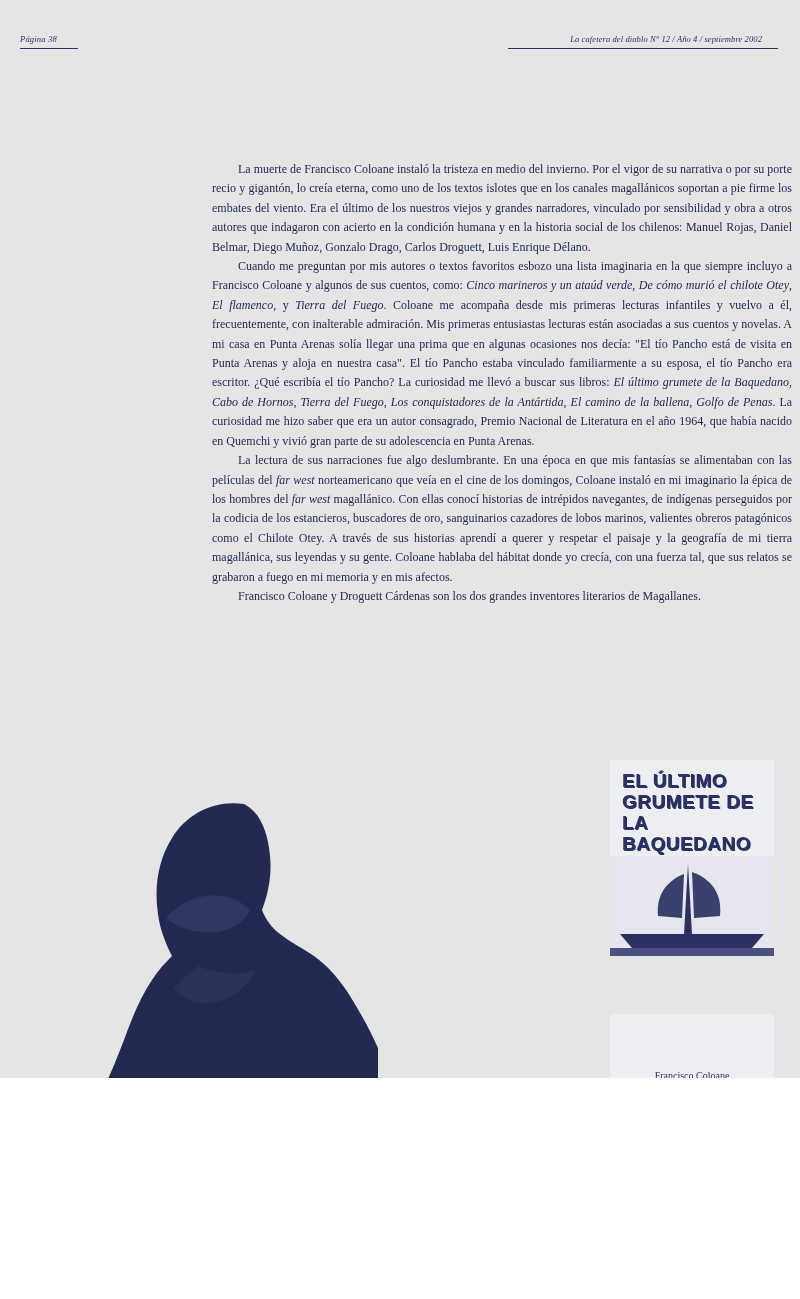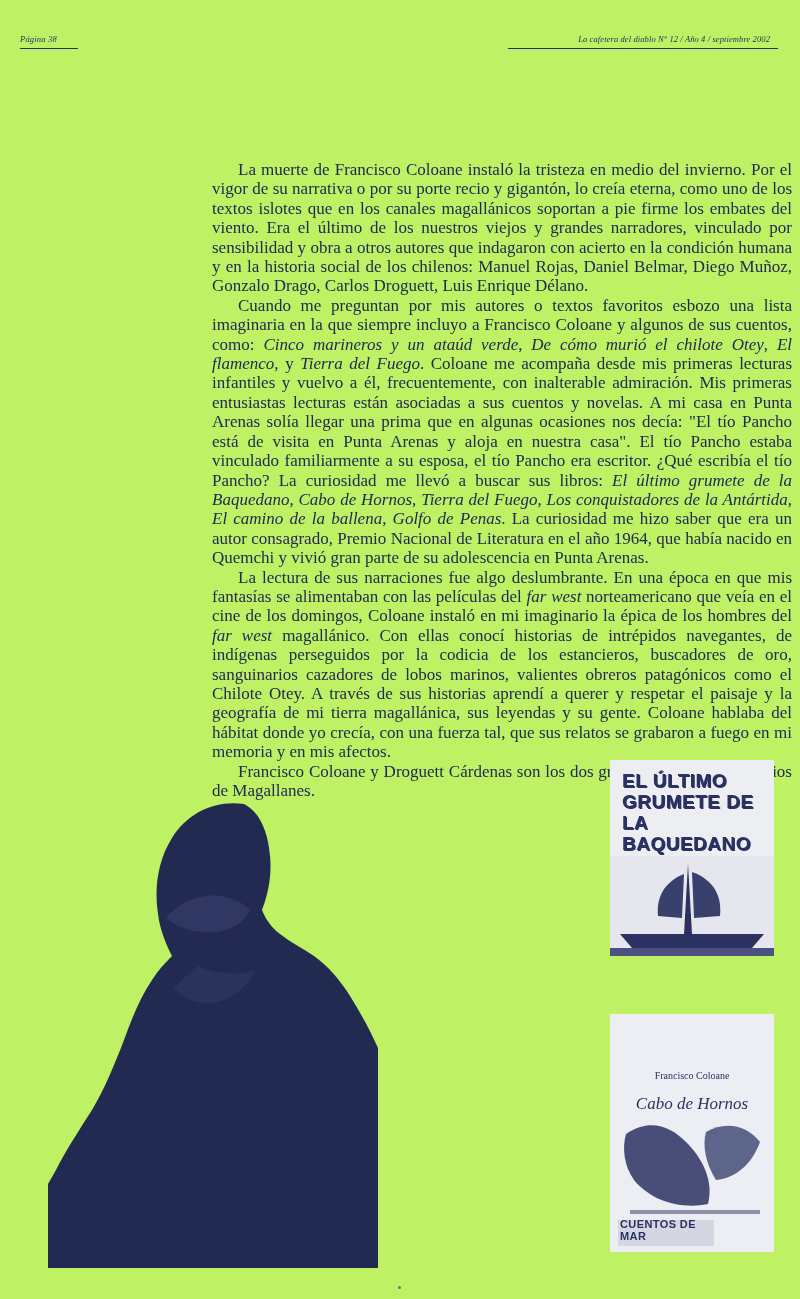--- a/index.html
+++ b/index.html
@@ -6,22 +6,22 @@
     margin: 0;
     padding: 0;
     background: #ffffff;
   }
   body {
     font-family: "Liberation Serif", serif;
   }
   .page {
     position: relative;
     width: 800px;
-    height: 1299px;
-    background: #bef264;
+    height: 1078px;
+    background: #e5e5e5;
     overflow: hidden;
     color: #1e2340;
   }
   
   .running-head {
     position: absolute;
     top: 34px;
     left: 20px;
     right: 22px;
     height: 16px;
@@ -30,21 +30,21 @@
   }
   .running-head .folio {
     position: absolute;
     left: 0;
     top: 0;
     font-style: italic;
     letter-spacing: .2px;
   }
   .running-head .journal {
     position: absolute;
-    right: 8px;
+    right: 16px;
     top: 0;
     font-style: italic;
     letter-spacing: .1px;
     margin-left: 42px;
   }
   .rule-left {
     position: absolute;
     left: 0;
     top: 14px;
     width: 58px;
@@ -79,21 +79,21 @@
     transform-origin: center center;
     white-space: nowrap;
     text-shadow: 1px 1px 0 #242a52, -0.5px 0 0 #242a52;
   }
   
   .article {
     position: absolute;
     top: 160px;
     left: 212px;
     width: 580px;
-    font-size: 17px;
+    font-size: 12px;
     line-height: 19.4px;
     text-align: justify;
     color: #222a52;
   }
   .article p {
     margin: 0 0 0 0;
     text-indent: 26px;
   }
   .article em {
     font-style: italic;

